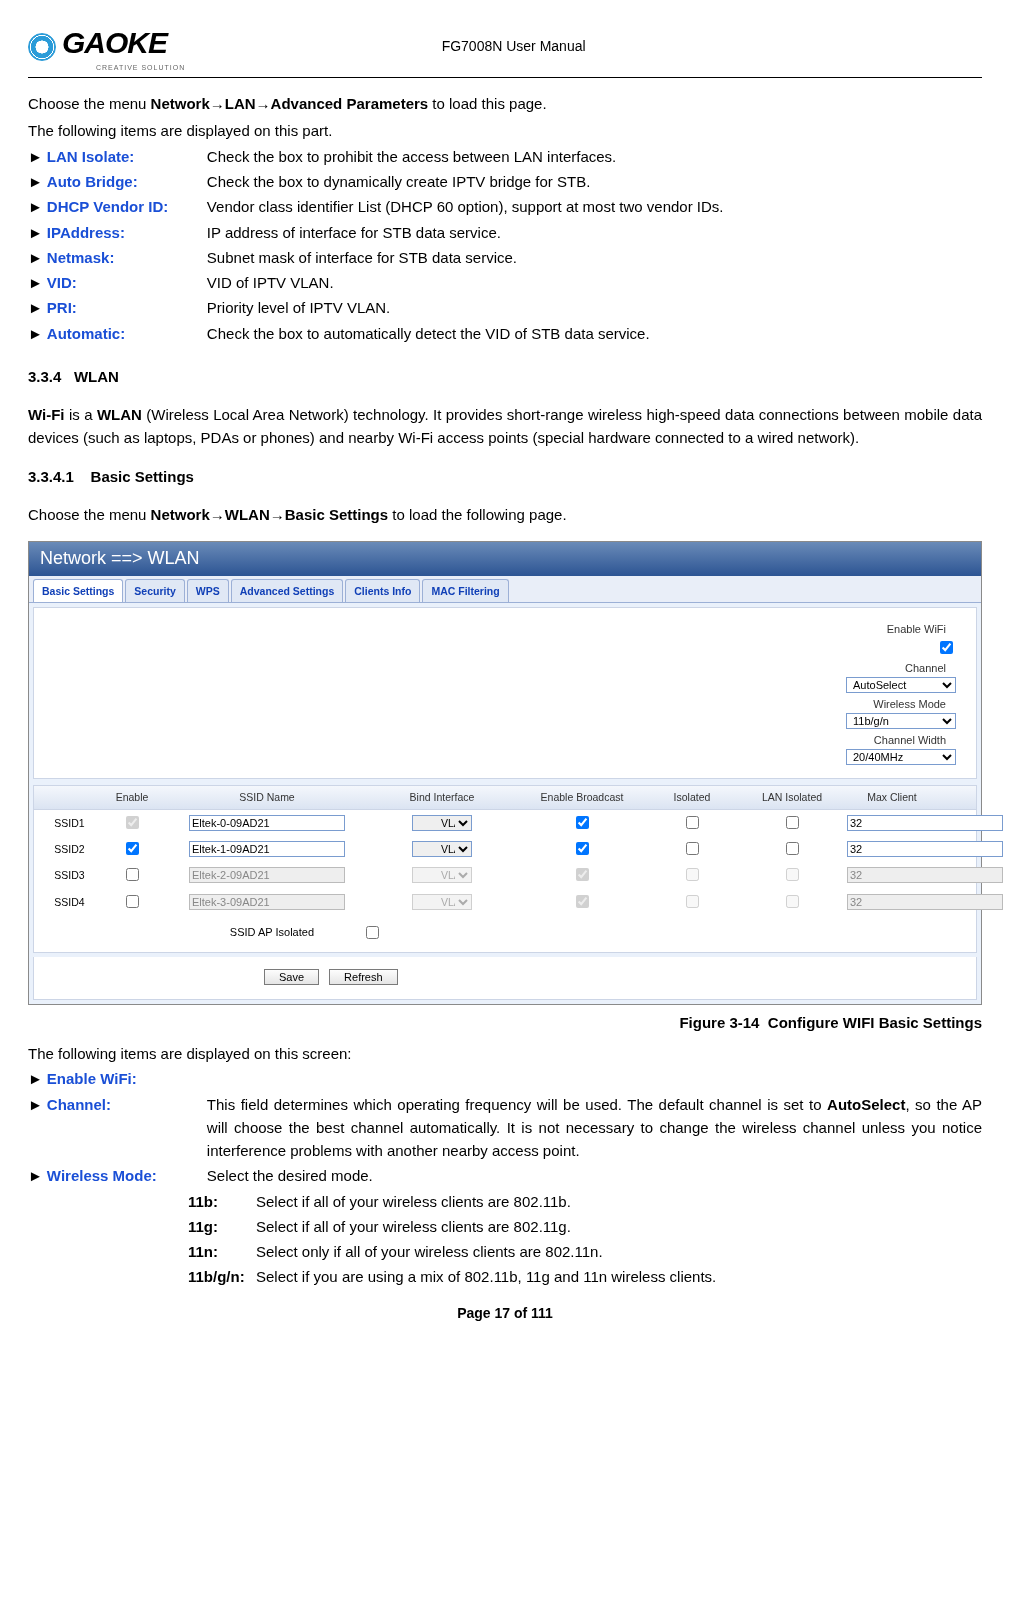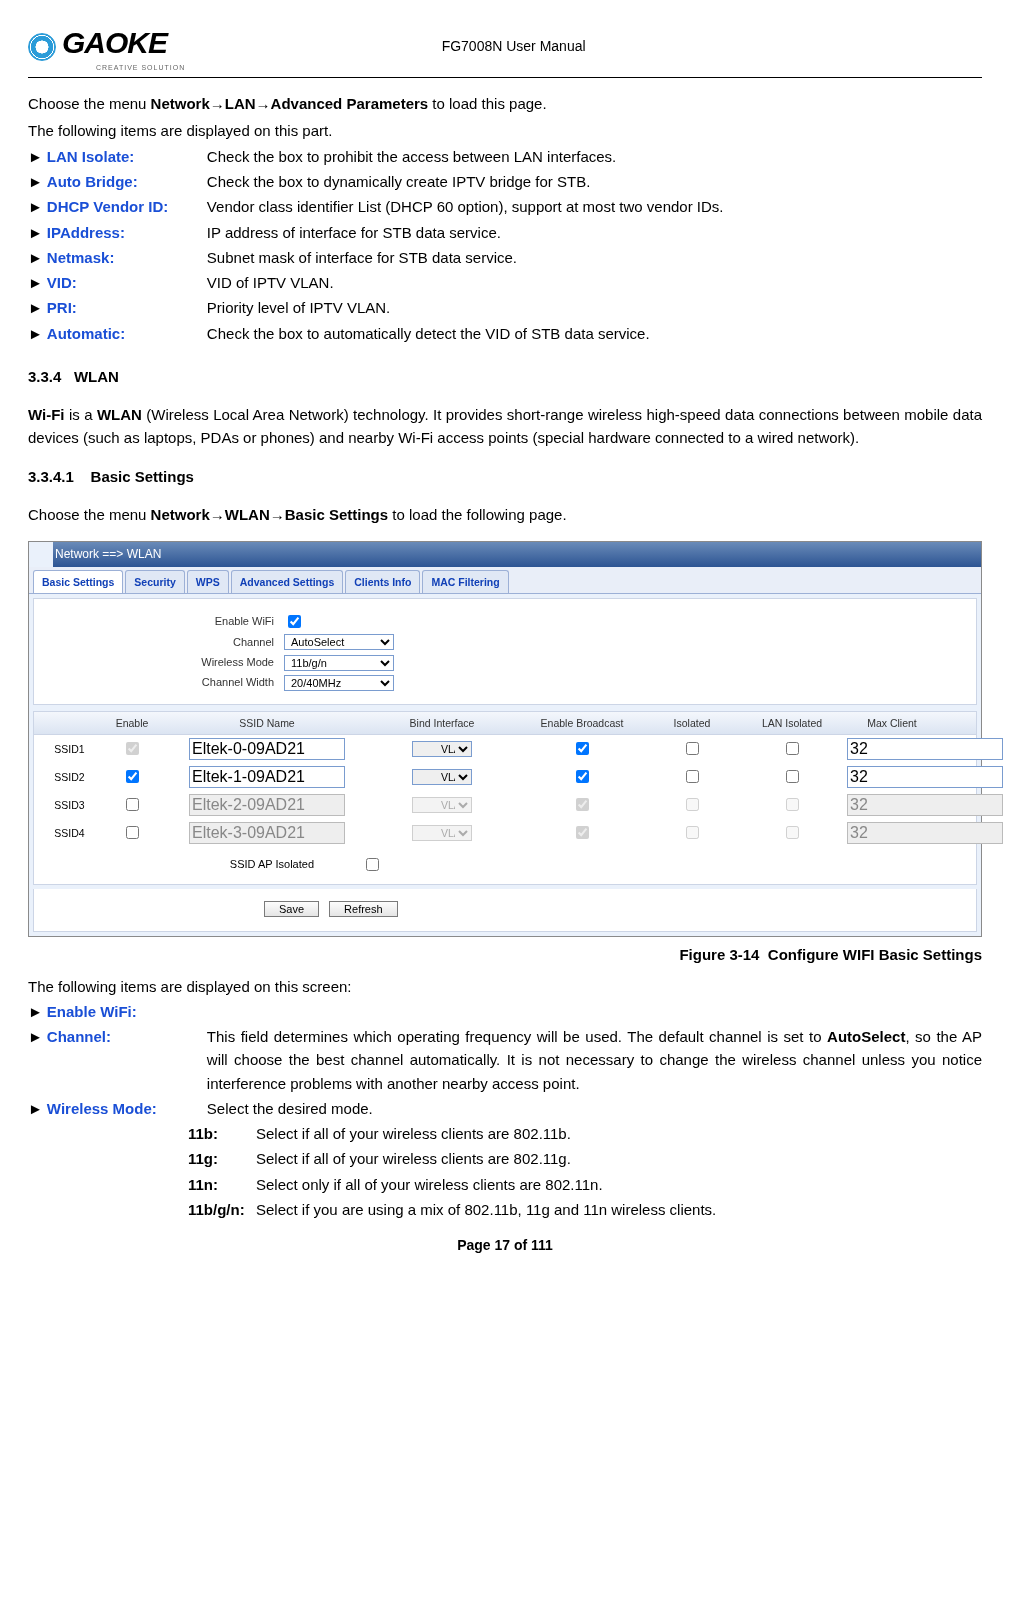--- a/index.html
+++ b/index.html
@@ -72,23 +72,22 @@
   .app-frame {
     border:1px solid #8a8a8a;
     margin: 10px 0 6px 0;
     font-size: 11px;
     font-family: Tahoma, Arial, sans-serif;
     background: #eaf1fb;
   }
   .app-titlebar {
     background: linear-gradient(#6a8bb8,#2c5493);
     color: #fff;
-    padding: 3px 2px;
-    font-size: 12px;
-    margin-left: 24px;
+    padding: 3px 11px;
+    font-size: 18px;
   }
   .tabs {
     display:flex;
     gap:0;
     background:#e9eef8;
     padding: 3px 4px 0 4px;
     border-bottom:1px solid #9cb0d6;
   }
   .tab {
     padding: 3px 8px;
@@ -102,21 +101,21 @@
     font-size:10.5px;
     cursor:pointer;
   }
   .tab.active { background:#fff; }
   .panel {
     background:#fff;
     padding: 10px 20px;
     border:1px solid #ccd5e6;
     margin:4px;
   }
-  .form-row { display:flex; align-items:center; margin:3px 0; font-size:11px;}
+  .form-row { display:flex; align-items:flex-end; margin:3px 0; font-size:11px;flex-direction:column;}
   .form-row .lbl { width: 220px; text-align:right; padding-right:10px; color:#333;}
   .sel { border:1px solid #7a9ccf; font-size:11px; padding:0 2px; background:#fff; width:110px;}
   .chk { width:13px; height:13px; }
 
   .grid {
     border:1px solid #ccd5e6;
     margin:6px 4px 4px 4px;
     background:#fff;
     padding-bottom:10px;
   }
@@ -129,21 +128,21 @@
   }
   .grid-head {
     background: linear-gradient(#f4f7fc,#dbe4f2);
     color:#333;
     font-weight:normal;
     text-align:center;
     border-bottom:1px solid #ccd5e6;
   }
   .grid-row { text-align:center; }
   .grid-row input[type=text] {
-    width: 150px; font-size:16px; border:1px solid #7a9ccf; padding:1px 2px; text-align:left;
+    width: 150px; font-size:11px; border:1px solid #7a9ccf; padding:1px 2px; text-align:left;
   }
   .grid-row select { width:60px; font-size:10.5px; border:1px solid #7a9ccf;padding-left:24px;}
   .grid-row.disabled input, .grid-row.disabled select { background:#eee; color:#888; border-color:#bbb;}
   .grid-row .mc { width:30px; font-size:10.5px; border:1px solid #7a9ccf; text-align:center;}
   .grid-row.disabled .mc { background:#eee; color:#888; border-color:#bbb;}
   .apiso-row { display:flex; align-items:center; padding:8px 0 0 150px; font-size:11px;gap:36px;}
   .apiso-row .lbl { width:130px; text-align:right; padding-right:12px;}
   .btn-row { display:flex; gap:10px; padding: 12px 12px 14px 230px; background:#fff; margin:0 4px 4px 4px; border:1px solid #ccd5e6; border-top:none;}
   .btn {
     border:1px solid #7a7a7a;

